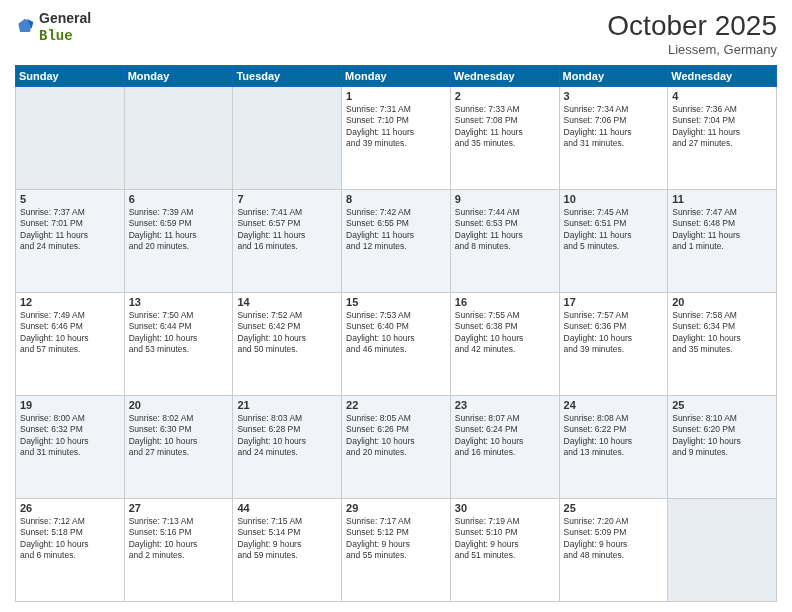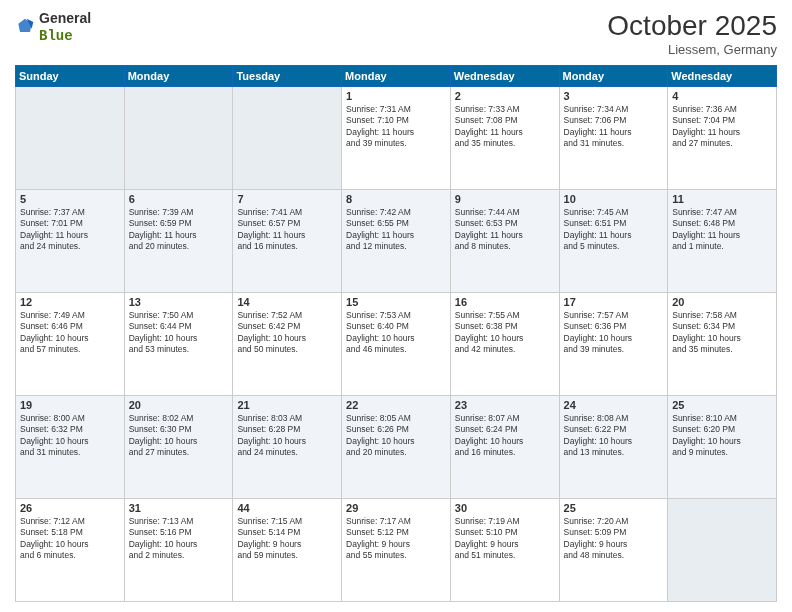--- a/index.html
+++ b/index.html
@@ -240,21 +240,21 @@
             <span class="day-num">25</span>
             <div class="cell-text">Sunrise: 8:10 AM<br>Sunset: 6:20 PM<br>Daylight: 10 hours<br>and 9 minutes.</div>
           </td>
         </tr>
         <tr class="row-white">
           <td>
             <span class="day-num">26</span>
             <div class="cell-text">Sunrise: 7:12 AM<br>Sunset: 5:18 PM<br>Daylight: 10 hours<br>and 6 minutes.</div>
           </td>
           <td>
-            <span class="day-num">31</span>
+            <span class="day-num">27</span>
             <div class="cell-text">Sunrise: 7:13 AM<br>Sunset: 5:16 PM<br>Daylight: 10 hours<br>and 2 minutes.</div>
           </td>
           <td>
             <span class="day-num">44</span>
             <div class="cell-text">Sunrise: 7:15 AM<br>Sunset: 5:14 PM<br>Daylight: 9 hours<br>and 59 minutes.</div>
           </td>
           <td>
             <span class="day-num">29</span>
             <div class="cell-text">Sunrise: 7:17 AM<br>Sunset: 5:12 PM<br>Daylight: 9 hours<br>and 55 minutes.</div>
           </td>

